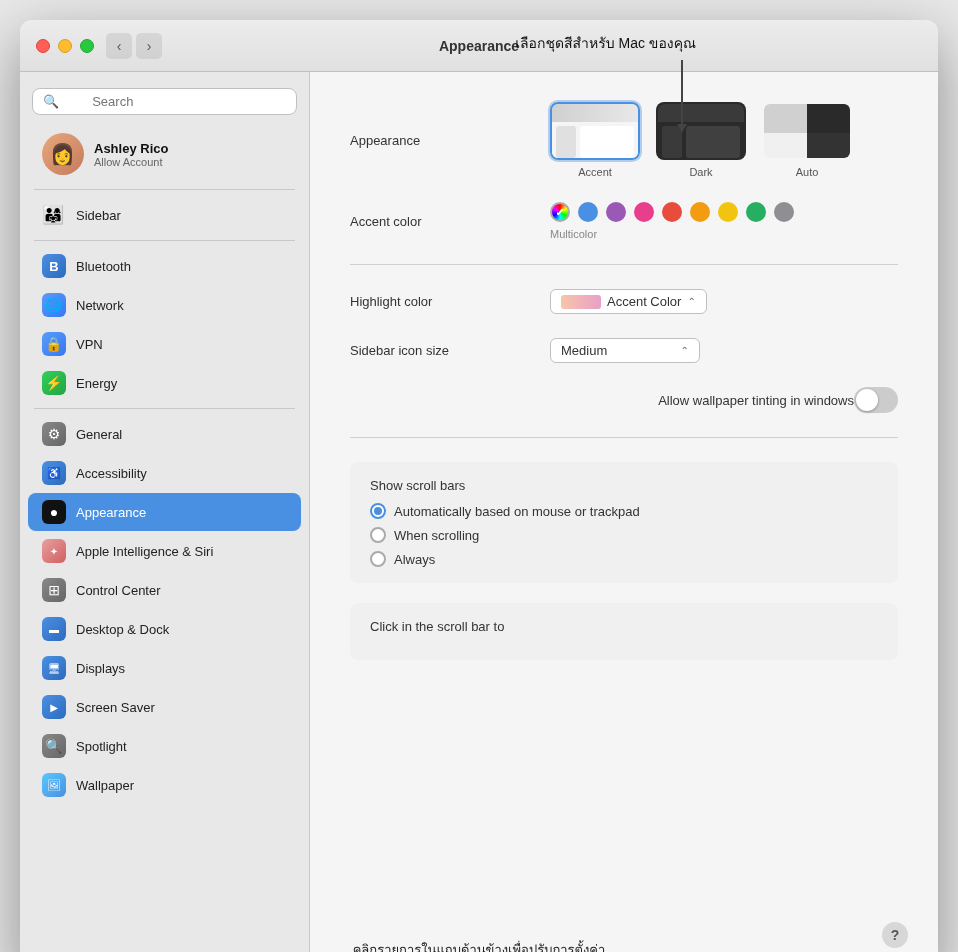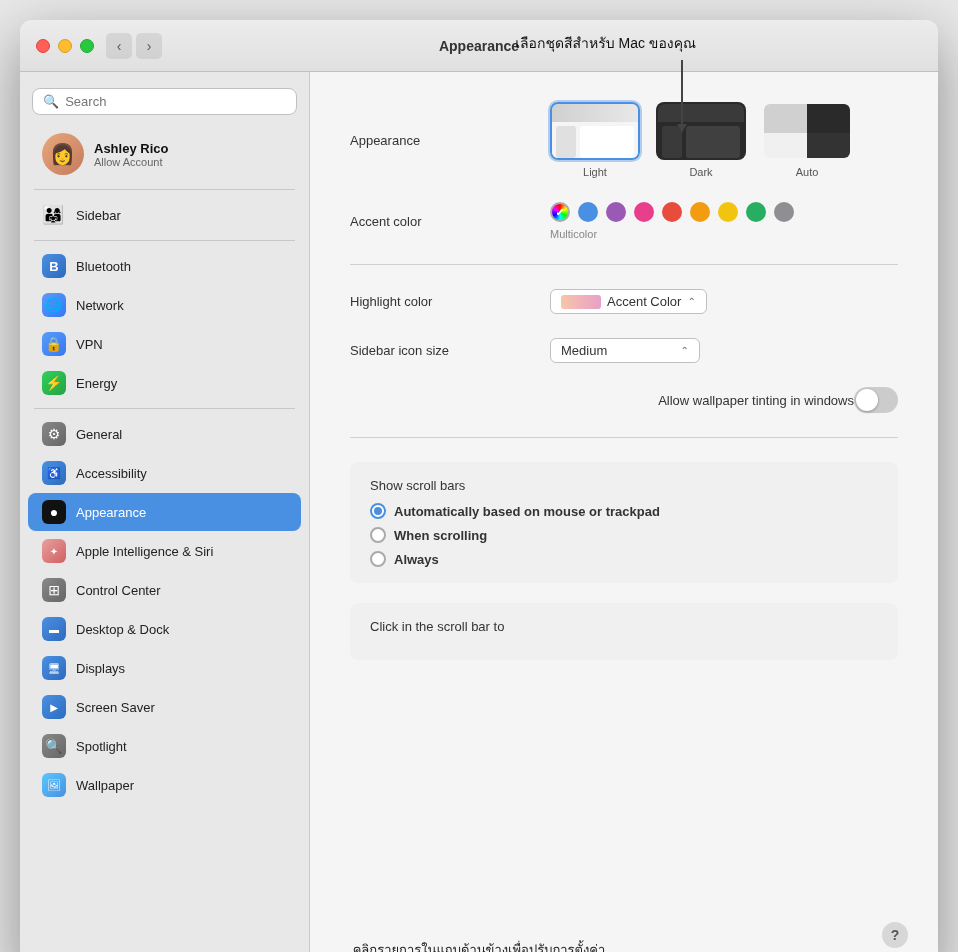--- a/index.html
+++ b/index.html
@@ -103,20 +103,21 @@
       color: #888;
       font-size: 13px;
     }
     .search-input {
       border: none;
       outline: none;
       background: transparent;
       font-size: 13px;
       color: #888;
       width: 100%;
+      margin-left: 27px;
     }
 
     
     .user-profile {
       display: flex;
       align-items: center;
       padding: 8px 14px;
       cursor: pointer;
       border-radius: 8px;
       margin: 2px 8px;
@@ -393,21 +394,20 @@
       left: 2px;
       transition: left 0.2s;
       box-shadow: 0 1px 3px rgba(0,0,0,0.3);
     }
 
     
     .radio-group {
       display: flex;
       flex-direction: column;
       gap: 8px;
-      font-weight: bold;
     }
     .radio-item {
       display: flex;
       align-items: center;
       gap: 8px;
       cursor: pointer;
     }
     .radio-circle {
       width: 16px;
       height: 16px;
@@ -634,21 +634,21 @@
           <div class="appearance-options">
 
             <div class="appearance-option">
               <div class="appearance-preview preview-light selected">
                 <div class="preview-bar"></div>
                 <div class="preview-body">
                   <div class="preview-sidebar-strip"></div>
                   <div class="preview-content-strip"></div>
                 </div>
               </div>
-              <span class="appearance-option-label">Light</span>
+              <span class="appearance-option-label">Accent</span>
             </div>
 
             <div class="appearance-option">
               <div class="appearance-preview preview-dark">
                 <div class="preview-bar"></div>
                 <div class="preview-body">
                   <div class="preview-sidebar-strip"></div>
                   <div class="preview-content-strip"></div>
                 </div>
               </div>

